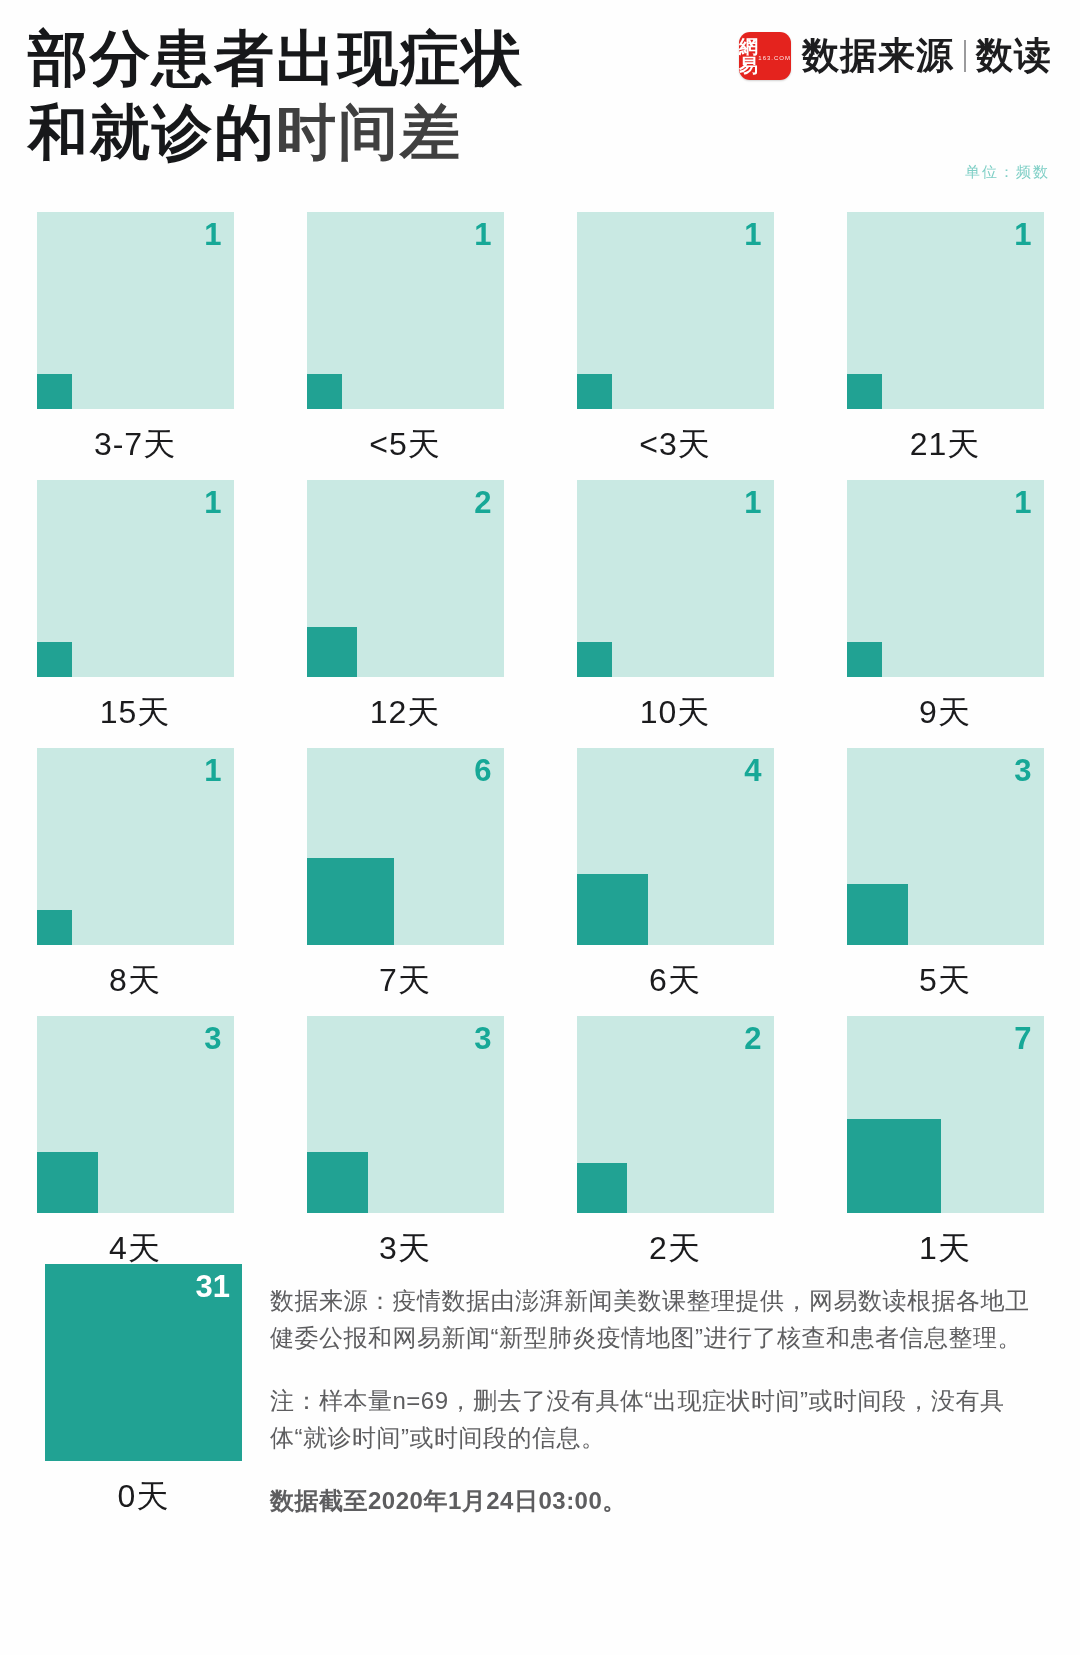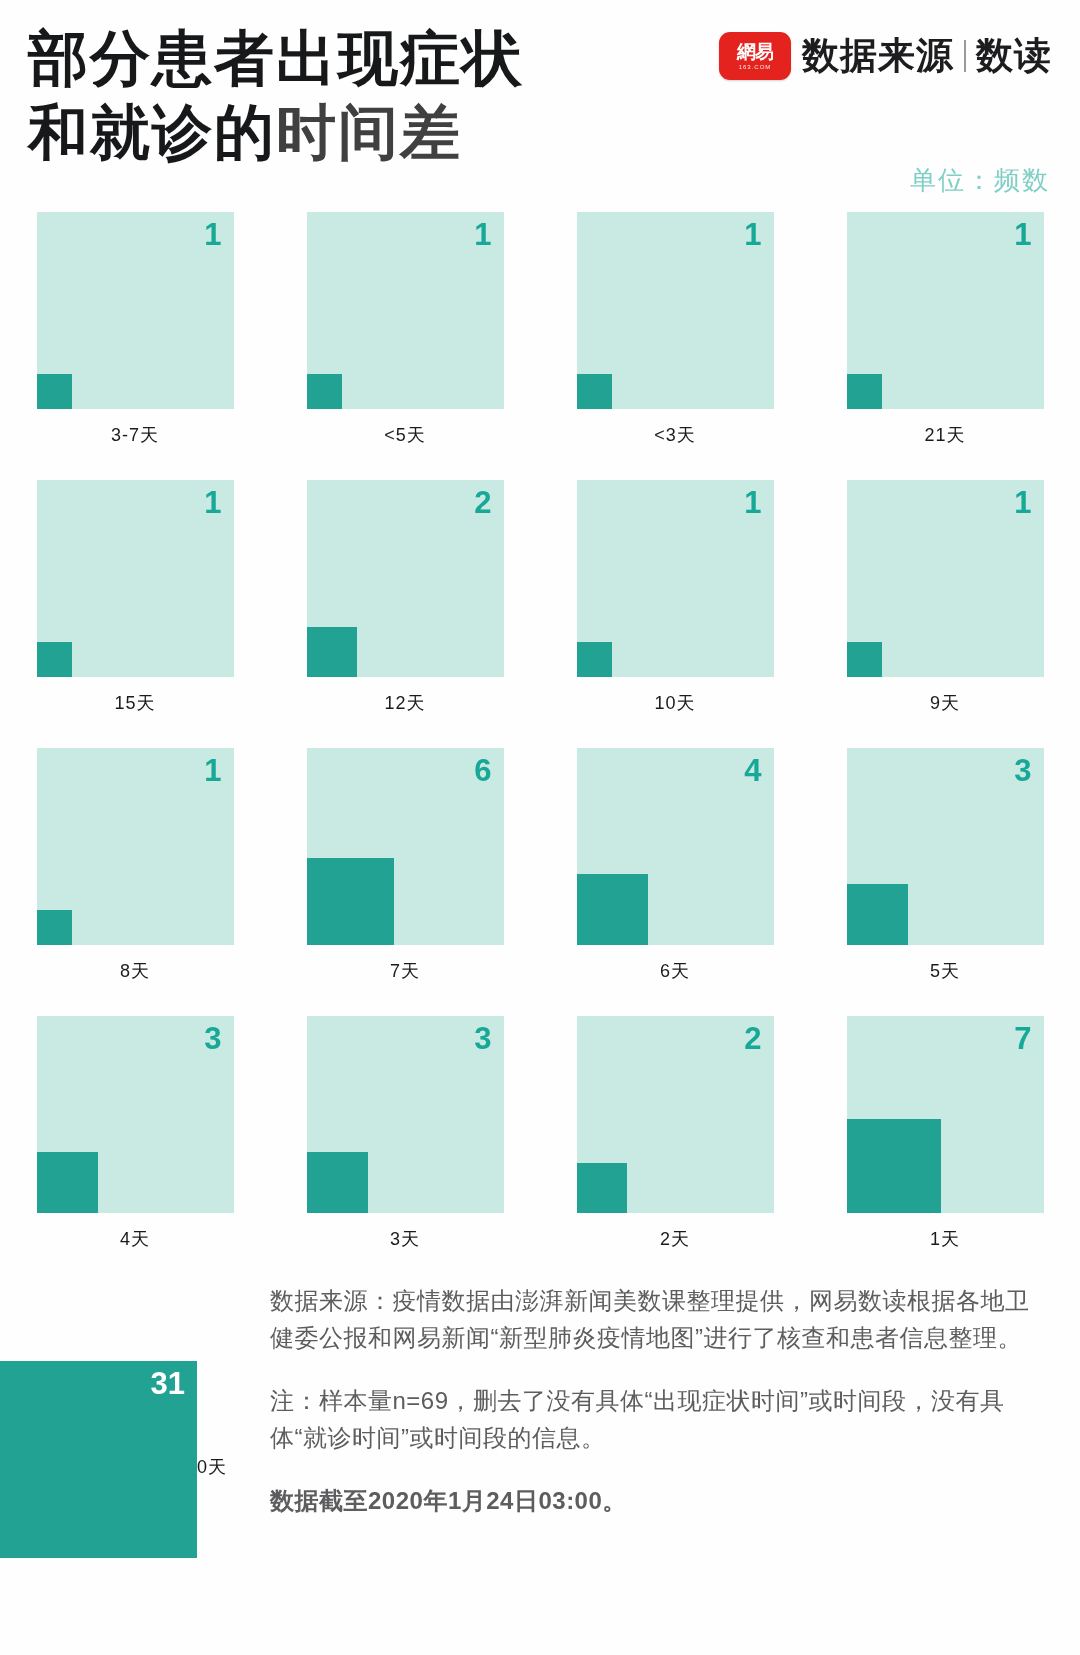--- a/index.html
+++ b/index.html
@@ -41,26 +41,26 @@
 
   .brand {
     position: absolute;
     right: 28px;
     top: 31px;
     display: flex;
     align-items: center;
     gap: 11px;
   }
   .brand-mark {
-    width: 72px;
+    width: 52px;
     height: 48px;
     border-radius: 11px;
     background: #e4231e;
     display: flex;
-    flex-direction: column;
+    flex-direction: row;
     align-items: center;
     justify-content: center;
     color: #ffffff;
     line-height: 1;
     box-shadow: 0 1px 2px rgba(0,0,0,.18);
   }
   .brand-mark .bm-top {
     font-size: 19px;
     font-weight: bold;
     letter-spacing: -1px;
@@ -86,21 +86,21 @@
     width: 2px;
     height: 32px;
     background: #9a9a9c;
     margin: 0 10px;
   }
 
   .unit-label {
     position: absolute;
     right: 30px;
     top: 163px;
-    font-size: 26px;
+    font-size: 15px;
     color: #7fcfc6;
     letter-spacing: 2px;
     white-space: nowrap;
   }
 
   
   .grid {
     position: absolute;
     left: 0;
     top: 212px;
@@ -138,41 +138,42 @@
     top: 6px;
     font-size: 31px;
     font-weight: bold;
     color: #17a897;
     line-height: 1.1;
     font-family: "Liberation Sans", "DejaVu Sans", sans-serif;
   }
   .square-wrap.full .cell-value { color: #ffffff; }
   .cell-label {
     margin-top: 14px;
-    font-size: 18px;
+    font-size: 32px;
     color: #1b1b1d;
     letter-spacing: 1px;
     white-space: nowrap;
   }
 
   
   .footer {
     position: absolute;
     left: 0;
     top: 1264px;
     width: 1080px;
     height: 391px;
     display: flex;
   }
   .footer-chart {
     width: 270px;
     display: flex;
-    flex-direction: row;
+    flex-direction: column;
     align-items: center;
     flex: 0 0 270px;
+    padding-left: 17px;
   }
   .footer-notes {
     flex: 1;
     padding-right: 40px;
     padding-top: 18px;
   }
   .note-para {
     font-size: 24px;
     line-height: 37px;
     color: #5d5d5f;

